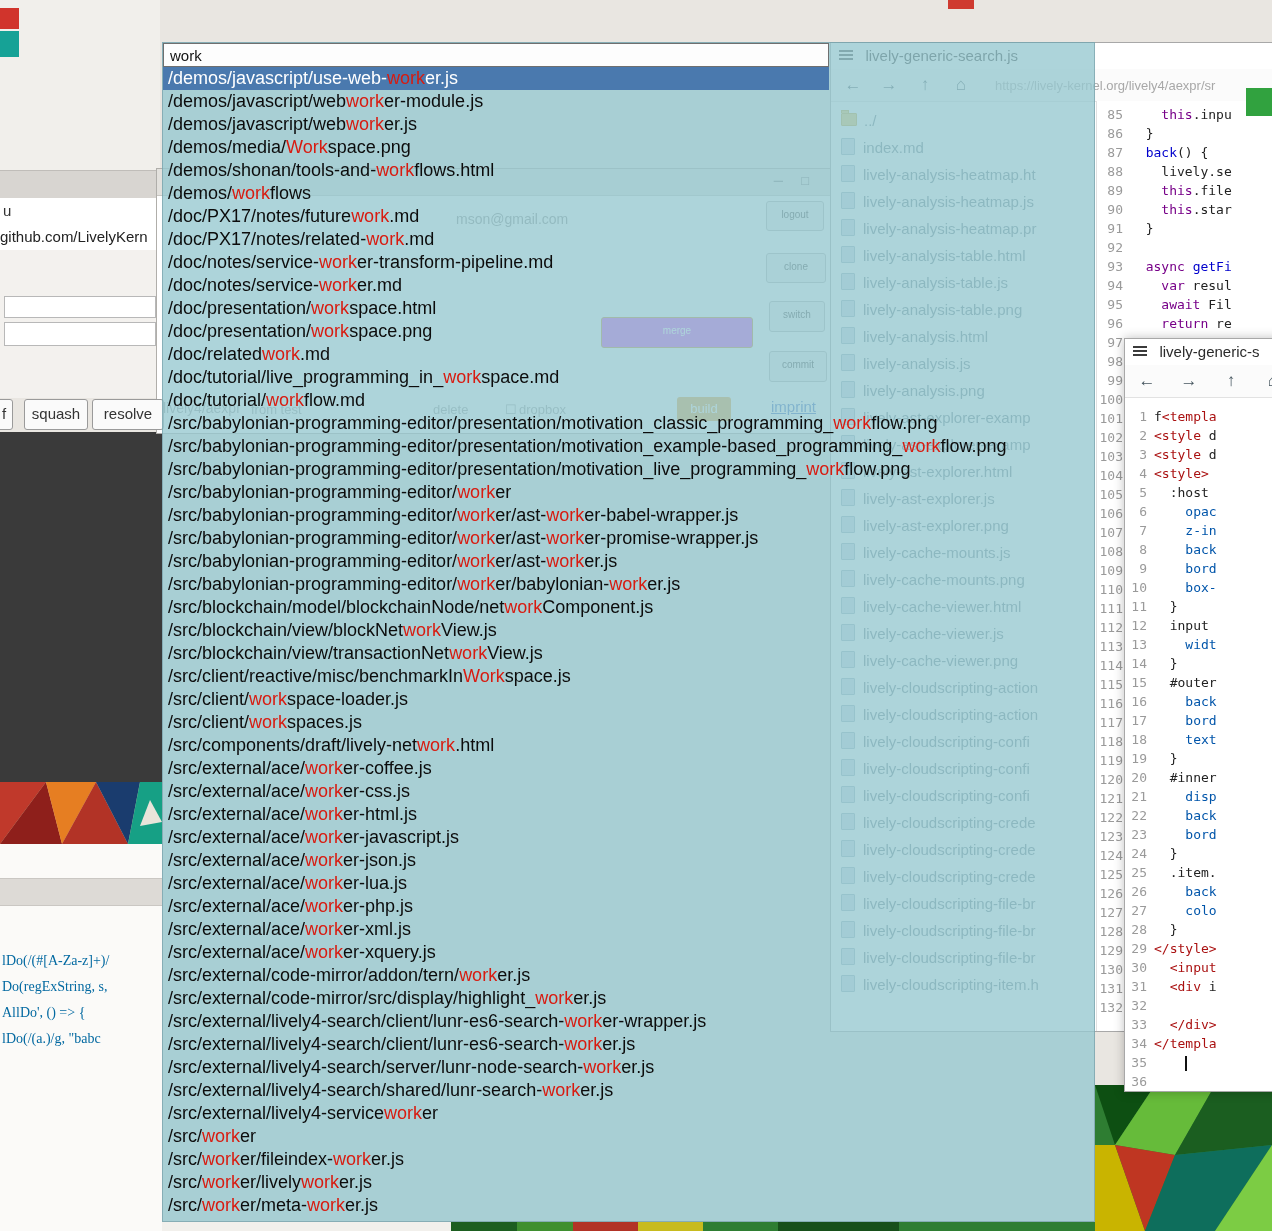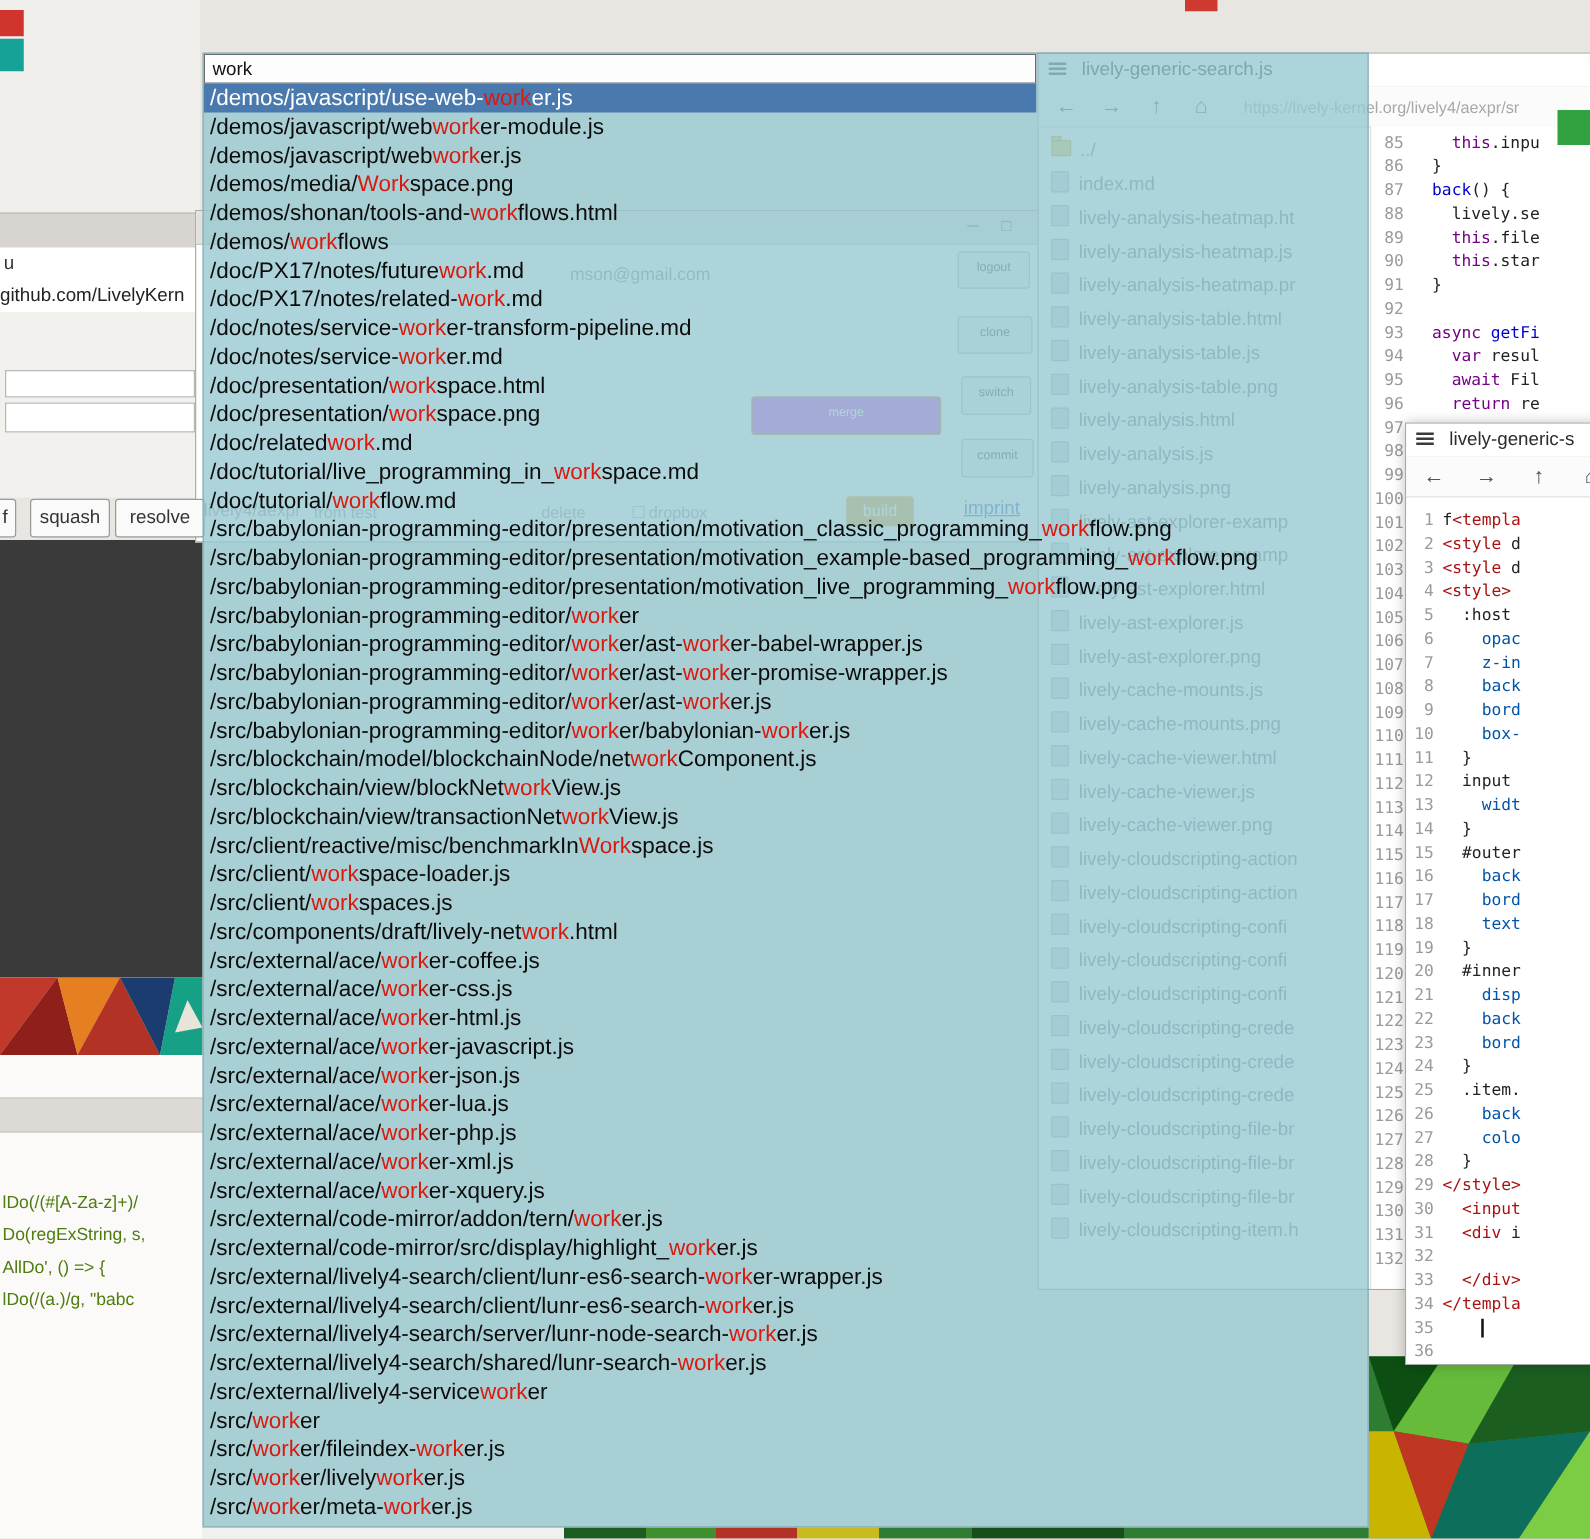--- a/index.html
+++ b/index.html
@@ -25,21 +25,21 @@
   .l-input1{left:4px;top:296px;width:150px;height:20px}
   .l-input2{left:4px;top:322px;width:150px;height:22px}
   .l-btn{position:absolute;top:399px;height:29px;background:#fafafa;border:1px solid #9a9a9a;border-radius:3px;
          font-size:15px;color:#333;text-align:center;line-height:28px;z-index:2;overflow:hidden}
   .l-btn-f{left:-5px;width:16px}
   .l-btn-squash{left:24px;width:62px}
   .l-btn-resolve{left:92px;width:70px}
   .l-dark{left:0;top:432px;width:162px;height:350px;background:#3a3a3a;z-index:1}
   .l-white-low{left:0;top:844px;width:162px;height:387px;background:#fbfaf8;z-index:1}
   .l-graybar2{left:0;top:878px;width:162px;height:26px;background:#dddad6;border-top:1px solid #cac7c3;border-bottom:1px solid #cac7c3;z-index:1}
-  .l-code{left:2px;top:948px;width:170px;font-family:Liberation Sans, sans-serif;font-size:14px;color:#4d7c0f;line-height:26px;white-space:pre;z-index:1}
+  .l-code{left:2px;top:948px;width:170px;font-family:Liberation Serif, serif;font-size:14px;color:#0369a1;line-height:26px;white-space:pre;z-index:1}
   
   .acc-win{left:156px;top:168px;width:674px;height:264px;background:#fff;border:1px solid #b0aeaa;z-index:1}
   .acc-header{position:absolute;top:0;left:0;right:0;height:26px;background:#e3e1dd;border-bottom:1px solid #c8c6c2}
   .win-ctl{position:absolute;top:4px;color:#666;font-size:13px}
   .ctl-min{right:48px}.ctl-max{right:22px}
   .acc-email{position:absolute;left:299px;top:42px;color:#8a8a8a;font-size:14px}
   .acc-btn{position:absolute;background:#f0f0f0;border:1px solid #b5b5b5;border-radius:3px;font-size:10px;color:#444;text-align:center;line-height:26px;cursor:pointer}
   .b-logout{left:609px;top:32px;width:56px;height:28px}
   .b-clone{left:609px;top:84px;width:58px;height:28px}
   .b-merge{left:444px;top:148px;width:150px;height:29px;background:#d946ef;border-color:#c8872b;color:#fff}

